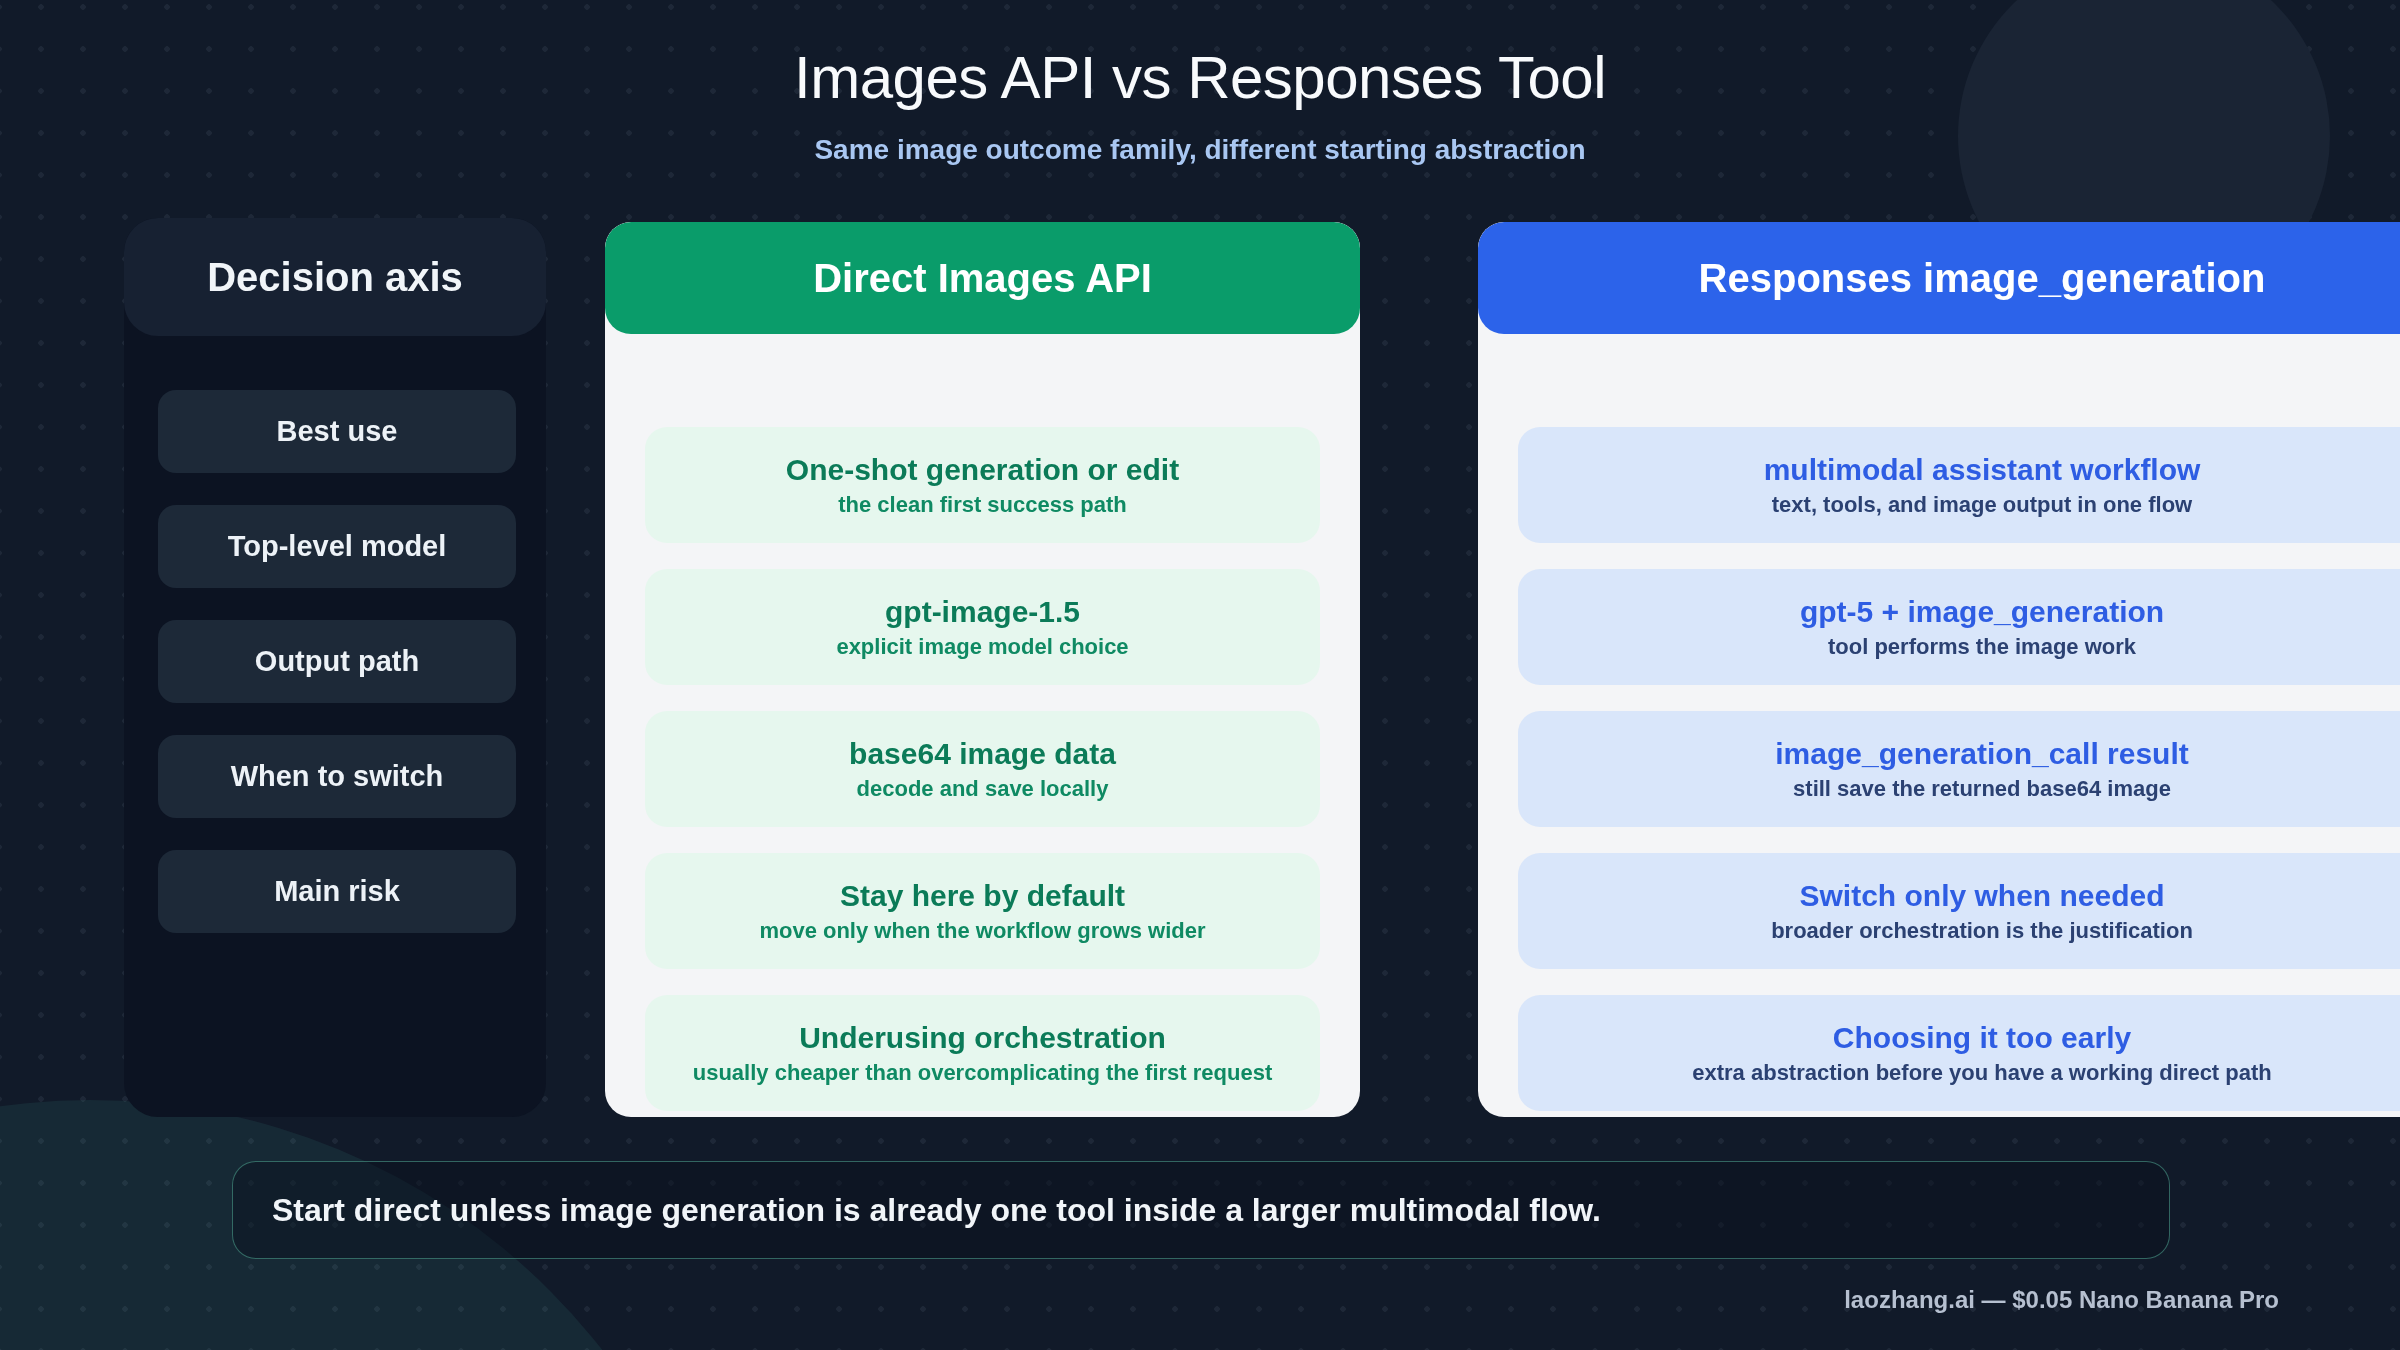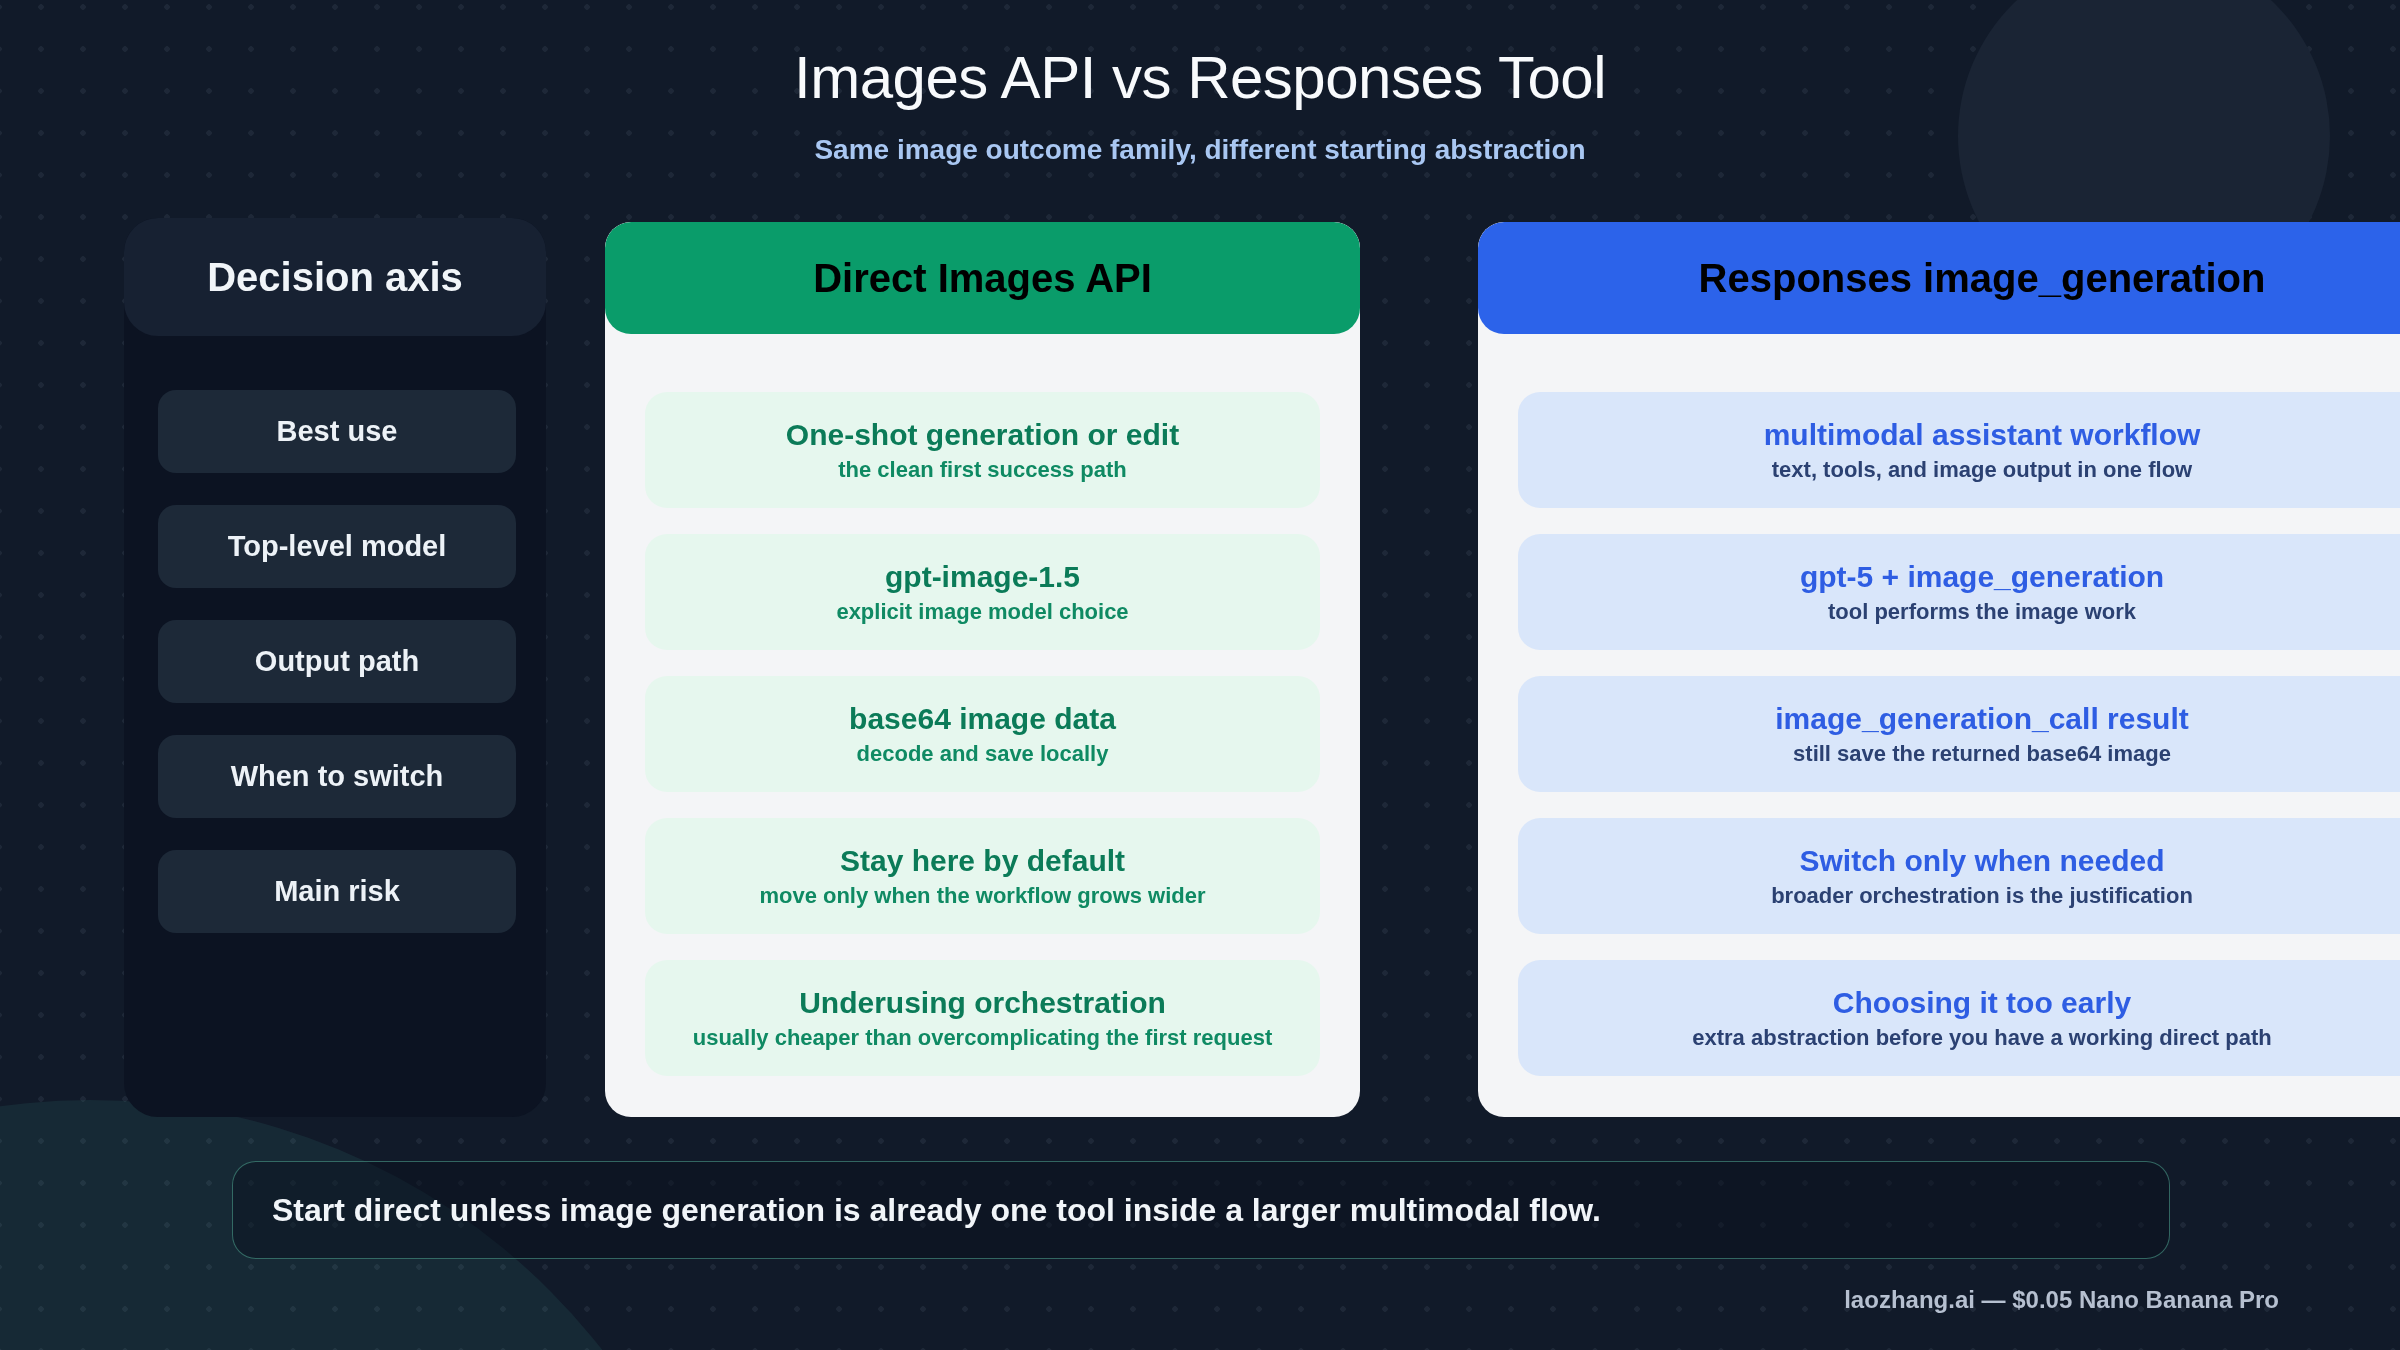--- a/index.html
+++ b/index.html
@@ -63,25 +63,25 @@
     top: 222px; height: 895px;
     background: var(--light-column-bg, #f4f5f7);
     border-radius: 26px;
     overflow: hidden;
   }
   .col-direct { left: 605px;  width: 755px; }
   .col-resp   { left: 1478px; width: 1008px; }
   .col-header {
     height: 112px; border-radius: 26px;
     display: flex; align-items: center; justify-content: center;
-    font-size: 40px; color: #000000;
+    font-size: 40px; color: #ffffff;
   }
   .col-direct .col-header { background: var(--accent-green, #0a9c6a); }
   .col-resp   .col-header { background: var(--accent-blue, #2c63ea); }
-  .cards { padding: 58px 40px 0 40px; }
+  .cards { padding: 58px 40px 0 40px; margin-top: 35px; }
   .card {
     height: 116px; margin-bottom: 26px; border-radius: 22px;
     display: flex; flex-direction: column;
     align-items: center; justify-content: center;
     text-align: center; gap: 7px;
   }
   .col-direct .card { background: var(--green-card-bg, #e6f7ee); }
   .col-resp   .card { background: var(--blue-card-bg, #d9e6fa); }
   .card-title { font-size: 30px; line-height: 32px; }
   .card-subtitle { font-size: 22px; line-height: 24px; }

